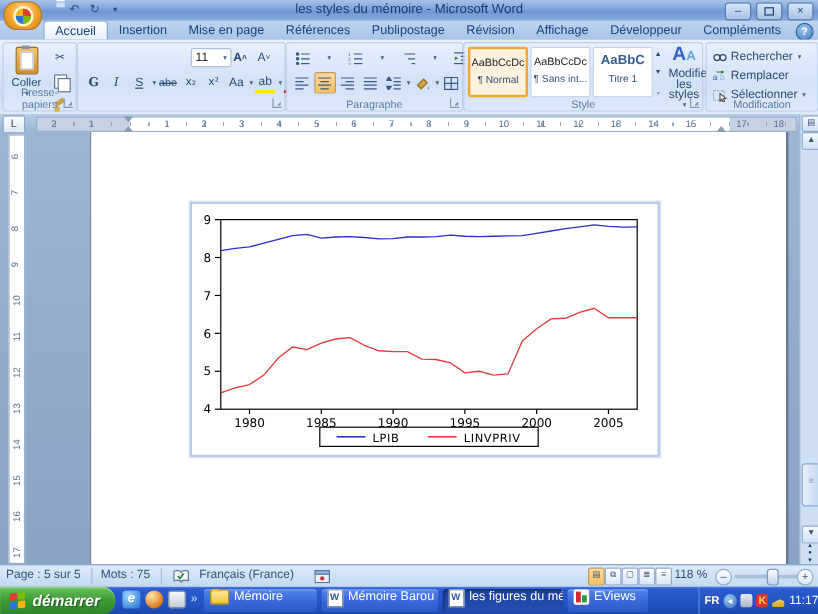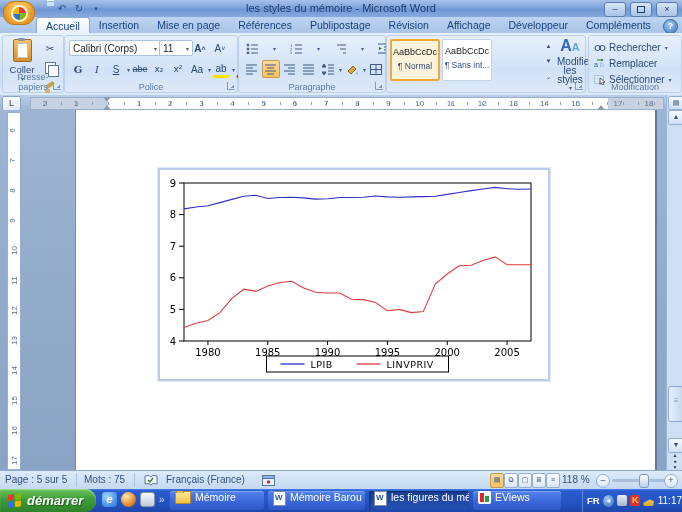--- a/index.html
+++ b/index.html
@@ -217,24 +217,20 @@
         </span>
       <span class="sbtn">
           <span class="brush-icon"></span>
         </span>
     </div>
     <div class="glabel">Presse-papiers</div>
     <span class="launcher"></span>
   </div>
 
   <div class="rgroup" style="left:64px;width:172px;">
-    <div class="abs combo" style="left:4px;top:4px;width:84px;">
-      <span style="overflow:hidden;white-space:nowrap;">Calibri (Corps)</span>
-        <span class="arrow">▾</span>
-    </div>
     <div class="abs combo" style="left:94px;top:4px;width:26px;">
       <span>11</span>
         <span class="arrow">▾</span>
     </div>
     <span class="abs sbtn" style="left:126px;top:3px;font-weight:bold;">
         <span>A</span>
         <span style="font-size:7px;">˄</span>
       </span>
     <span class="abs sbtn" style="left:146px;top:3px;">
         <span>A</span>
@@ -248,21 +244,20 @@
       <span class="sbtn" style="text-decoration:line-through;font-size:9px;">abe</span>
       <span class="sbtn" style="font-family:'DejaVu Sans',sans-serif;font-size:9px;">x₂</span>
       <span class="sbtn" style="font-family:'DejaVu Sans',sans-serif;font-size:9px;">x²</span>
       <span class="sbtn">Aa</span>
       <span class="arrow">▾</span>
       <span class="sbtn" style="border-bottom:3px solid #ffe400;height:13px;">ab</span>
       <span class="arrow">▾</span>
       <span class="sbtn" style="border-bottom:3px solid #e02020;height:13px;font-weight:bold;">A</span>
       <span class="arrow">▾</span>
     </div>
-    <div class="glabel">Police</div>
     <span class="launcher"></span>
   </div>
 
   <div class="rgroup" style="left:238px;width:146px;">
     <div class="abs" style="left:4px;top:3px;display:flex;gap:11px;align-items:center;">
       <span class="sbtn">
           <svg class="mini-svg" width="13" height="11">
             <g stroke="#3c5a82">
               <circle cx="2" cy="2" r="1" fill="#3c5a82"></circle>
               <circle cx="2" cy="6" r="1" fill="#3c5a82"></circle>
@@ -401,31 +396,36 @@
   <div class="rgroup" style="left:386px;width:198px;">
     <div class="abs" style="left:3px;top:3px;display:flex;gap:2px;">
       <div class="stylecard selected">
         <div class="prev">AaBbCcDc</div>
         <div class="nm">¶ Normal</div>
       </div>
       <div class="stylecard">
         <div class="prev">AaBbCcDc</div>
         <div class="nm">¶ Sans int...</div>
       </div>
+      <div class="stylecard">
+        <div class="prev h1">AaBbC</div>
+        <div class="nm">Titre 1</div>
+      </div>
     </div>
     <div class="abs" style="left:155px;top:3px;display:flex;flex-direction:column;gap:1px;">
       <span class="sbtn" style="height:12px;min-width:11px;font-size:6px;">▲</span>
       <span class="sbtn" style="height:12px;min-width:11px;font-size:6px;">▼</span>
       <span class="sbtn" style="height:12px;min-width:11px;font-size:6px;">⌄</span>
     </div>
     <div class="abs" style="left:170px;top:3px;width:26px;text-align:center;">
       <div class="modify-big"><span>A</span><span style="font-size:11px;color:#6a9fd8;">A</span></div>
       <div style="font-size:10px;color:#2c4a74;line-height:9px;margin-top:3px;">Modifier les styles</div>
       <div class="arrow" style="font-size:6px;">▾</div>
     </div>
+    <div class="glabel">Style</div>
     <span class="launcher"></span>
   </div>
 
   <div class="rgroup" style="left:588px;width:92px;">
     <div class="abs editrow" style="left:5px;top:4px;">
       <svg class="mini-svg" width="12" height="10">
           <g fill="none" stroke="#2c4a74">
             <circle cx="3.5" cy="5" r="2.5"></circle>
             <circle cx="8.5" cy="5" r="2.5"></circle>
             <line x1="5.5" y1="3" x2="6.5" y2="3"></line>
@@ -603,21 +603,21 @@
     <span>Mémoire</span>
   </div>
   <div class="taskbtn" style="left:268px;width:97px;">
     <span class="docicon"></span>
     <span>Mémoire Barou [Mod...</span>
   </div>
   <div class="taskbtn active" style="left:369px;width:100px;">
     <span class="docicon"></span>
     <span>les figures du mémoir...</span>
   </div>
-  <div class="taskbtn" style="left:473px;width:88px;">
+  <div class="taskbtn" style="left:473px;width:67px;">
     <span class="evicon"></span>
     <span>EViews</span>
   </div>
   <div class="tray">
     <span class="trlang">FR</span>
     <span class="hidebtn">◂</span>
     <span class="tricon tr1"></span>
     <span class="tricon tr2">K</span>
     <span class="tricon tr3"></span>
     <span class="trclock">11:17</span>

